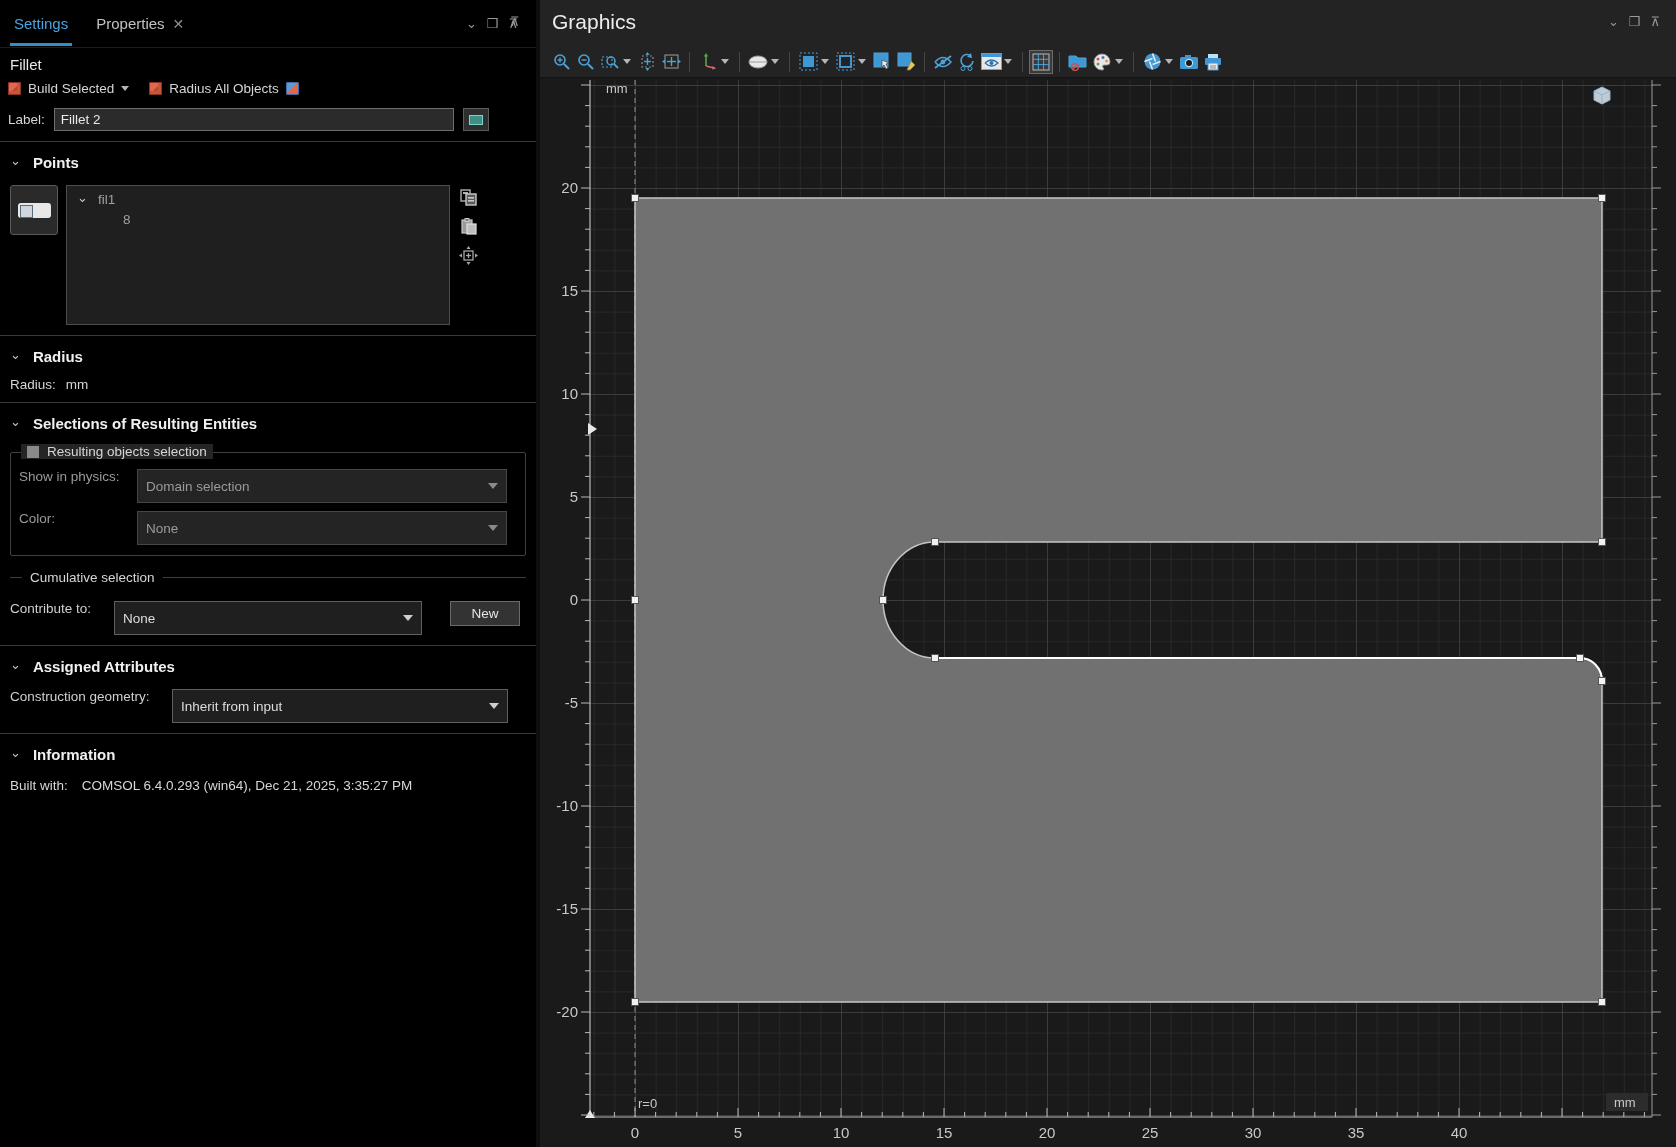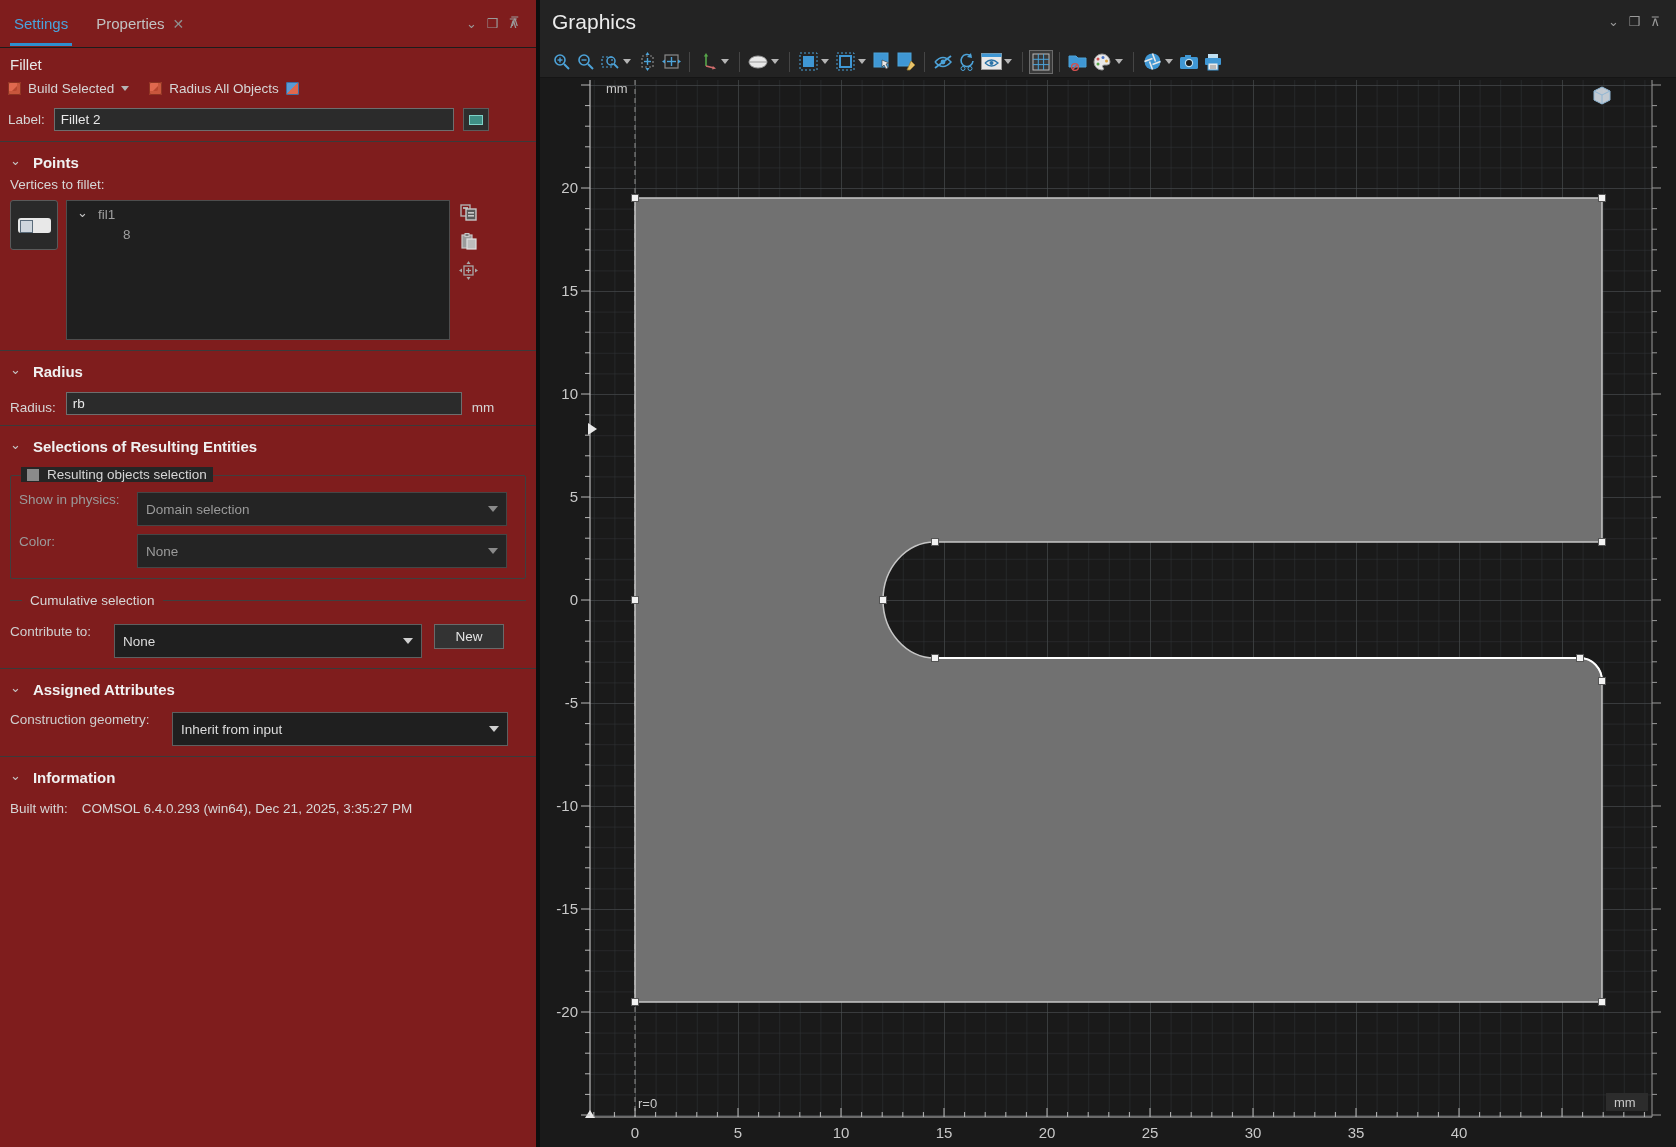--- a/index.html
+++ b/index.html
@@ -1,20 +1,20 @@
 <!DOCTYPE html>
 <html><head>
 <meta charset="utf-8">
 <style>
   * { margin:0; padding:0; box-sizing:border-box; }
   html,body { width:1676px; height:1147px; background:#1a1a1a; font-family:"Liberation Sans", sans-serif; overflow:hidden; }
   .app { position:relative; width:1676px; height:1147px; }
 
   
-  .settings { position:absolute; left:0; top:0; width:536px; height:1147px; background:#7f1d1d; color:#cfcfcf; }
+  .settings { position:absolute; left:0; top:0; width:536px; height:1147px; background:#000000; color:#cfcfcf; }
   .divider { position:absolute; left:536px; top:0; width:4px; height:1147px; background:#0e0e0e; }
 
   .tabstrip { position:relative; height:48px; display:flex; align-items:center; border-bottom:1px solid #1c1c1c; }
   .tab { display:flex; align-items:center; gap:8px; padding:0 14px; height:48px; font-size:15px; color:#c2c2c2; position:relative; cursor:default; }
   .tab.active { color:#4aa3dd; }
   .tab.active::after { content:""; position:absolute; left:10px; right:10px; bottom:2px; height:3px; background:#2e8fd0; }
   .tab .close { color:#8f8f8f; font-size:14px; }
   .wincontrols { position:absolute; display:flex; gap:10px; color:#9a9a9a; font-size:13px; top:16px; }
   .settings .wincontrols { right:18px; }
 
@@ -62,21 +62,21 @@
   .combo .ccaret { width:0;height:0;border-left:5px solid transparent;border-right:5px solid transparent;border-top:6px solid #8a8a8a; }
   .combo.enabled .ccaret { border-top-color:#cfcfcf; }
   .combo.w1 { width:370px; }
   .combo.w2 { width:308px; }
   .combo.w3 { width:336px; }
 
   .cum-label { display:flex; align-items:center; gap:8px; margin:14px 0 16px 0; font-size:13.5px; color:#d6d6d6;text-align:center; }
   .cum-label .line { height:1px; background:#3f3f3f; }
   .cum-label .l1 { width:12px; } .cum-label .l2 { flex:1; }
 
-  .new-btn { margin-left:12px; width:70px; height:25px; background:#333333; border:1px solid #6a6a6a; color:#e4e4e4; font-size:13.5px; display:flex; align-items:center; justify-content:center; }
+  .new-btn { margin-left:28px; width:70px; height:25px; background:#333333; border:1px solid #6a6a6a; color:#e4e4e4; font-size:13.5px; display:flex; align-items:center; justify-content:center; }
 
   .info-row { display:flex; margin-top:9px; font-size:13.5px; color:#d6d6d6; }
   .info-row .k { margin-right:14px; }
 
   
   .graphics { position:absolute; left:540px; top:0; width:1136px; height:1147px; background:#1a1a1a; }
   .gheader { position:relative; height:46px; background:#232323; }
   .gtitle { position:absolute; left:12px; top:10px; font-size:21px; color:#ececec; }
   .graphics .wincontrols { right:16px; }
   .pinfloat { position:absolute; left:-30px; top:14px; color:#9a9a9a; font-size:13px; }
@@ -129,21 +129,20 @@
       <div class="sel-btn">
           <span class="glyph"></span>
         </div>
     </div>
 
     <div class="section">
       <div class="sec-head">
         <span class="chev">⌄</span>
         <span>Points</span>
       </div>
-      <div class="fieldlabel">Vertices to fillet:</div>
       <div class="points-body">
         <div class="toggle-btn">
           <span class="toggle-glyph"></span>
         </div>
         <div class="listbox">
           <div class="tree-root">
             <span class="chev">⌄</span>
             <span>fil1</span>
           </div>
           <div class="tree-child">
@@ -182,21 +181,20 @@
       </div>
     </div>
 
     <div class="section">
       <div class="sec-head">
         <span class="chev">⌄</span>
         <span>Radius</span>
       </div>
       <div class="inline-row">
         <span class="fieldlabel">Radius:</span>
-        <input id="radius-input" class="txt" value="rb" style="">
         <span class="unit">mm</span>
       </div>
     </div>
 
     <div class="section">
       <div class="sec-head">
         <span class="chev">⌄</span>
         <span>Selections of Resulting Entities</span>
       </div>
       <div class="groupbox" style="margin-top:14px;">

